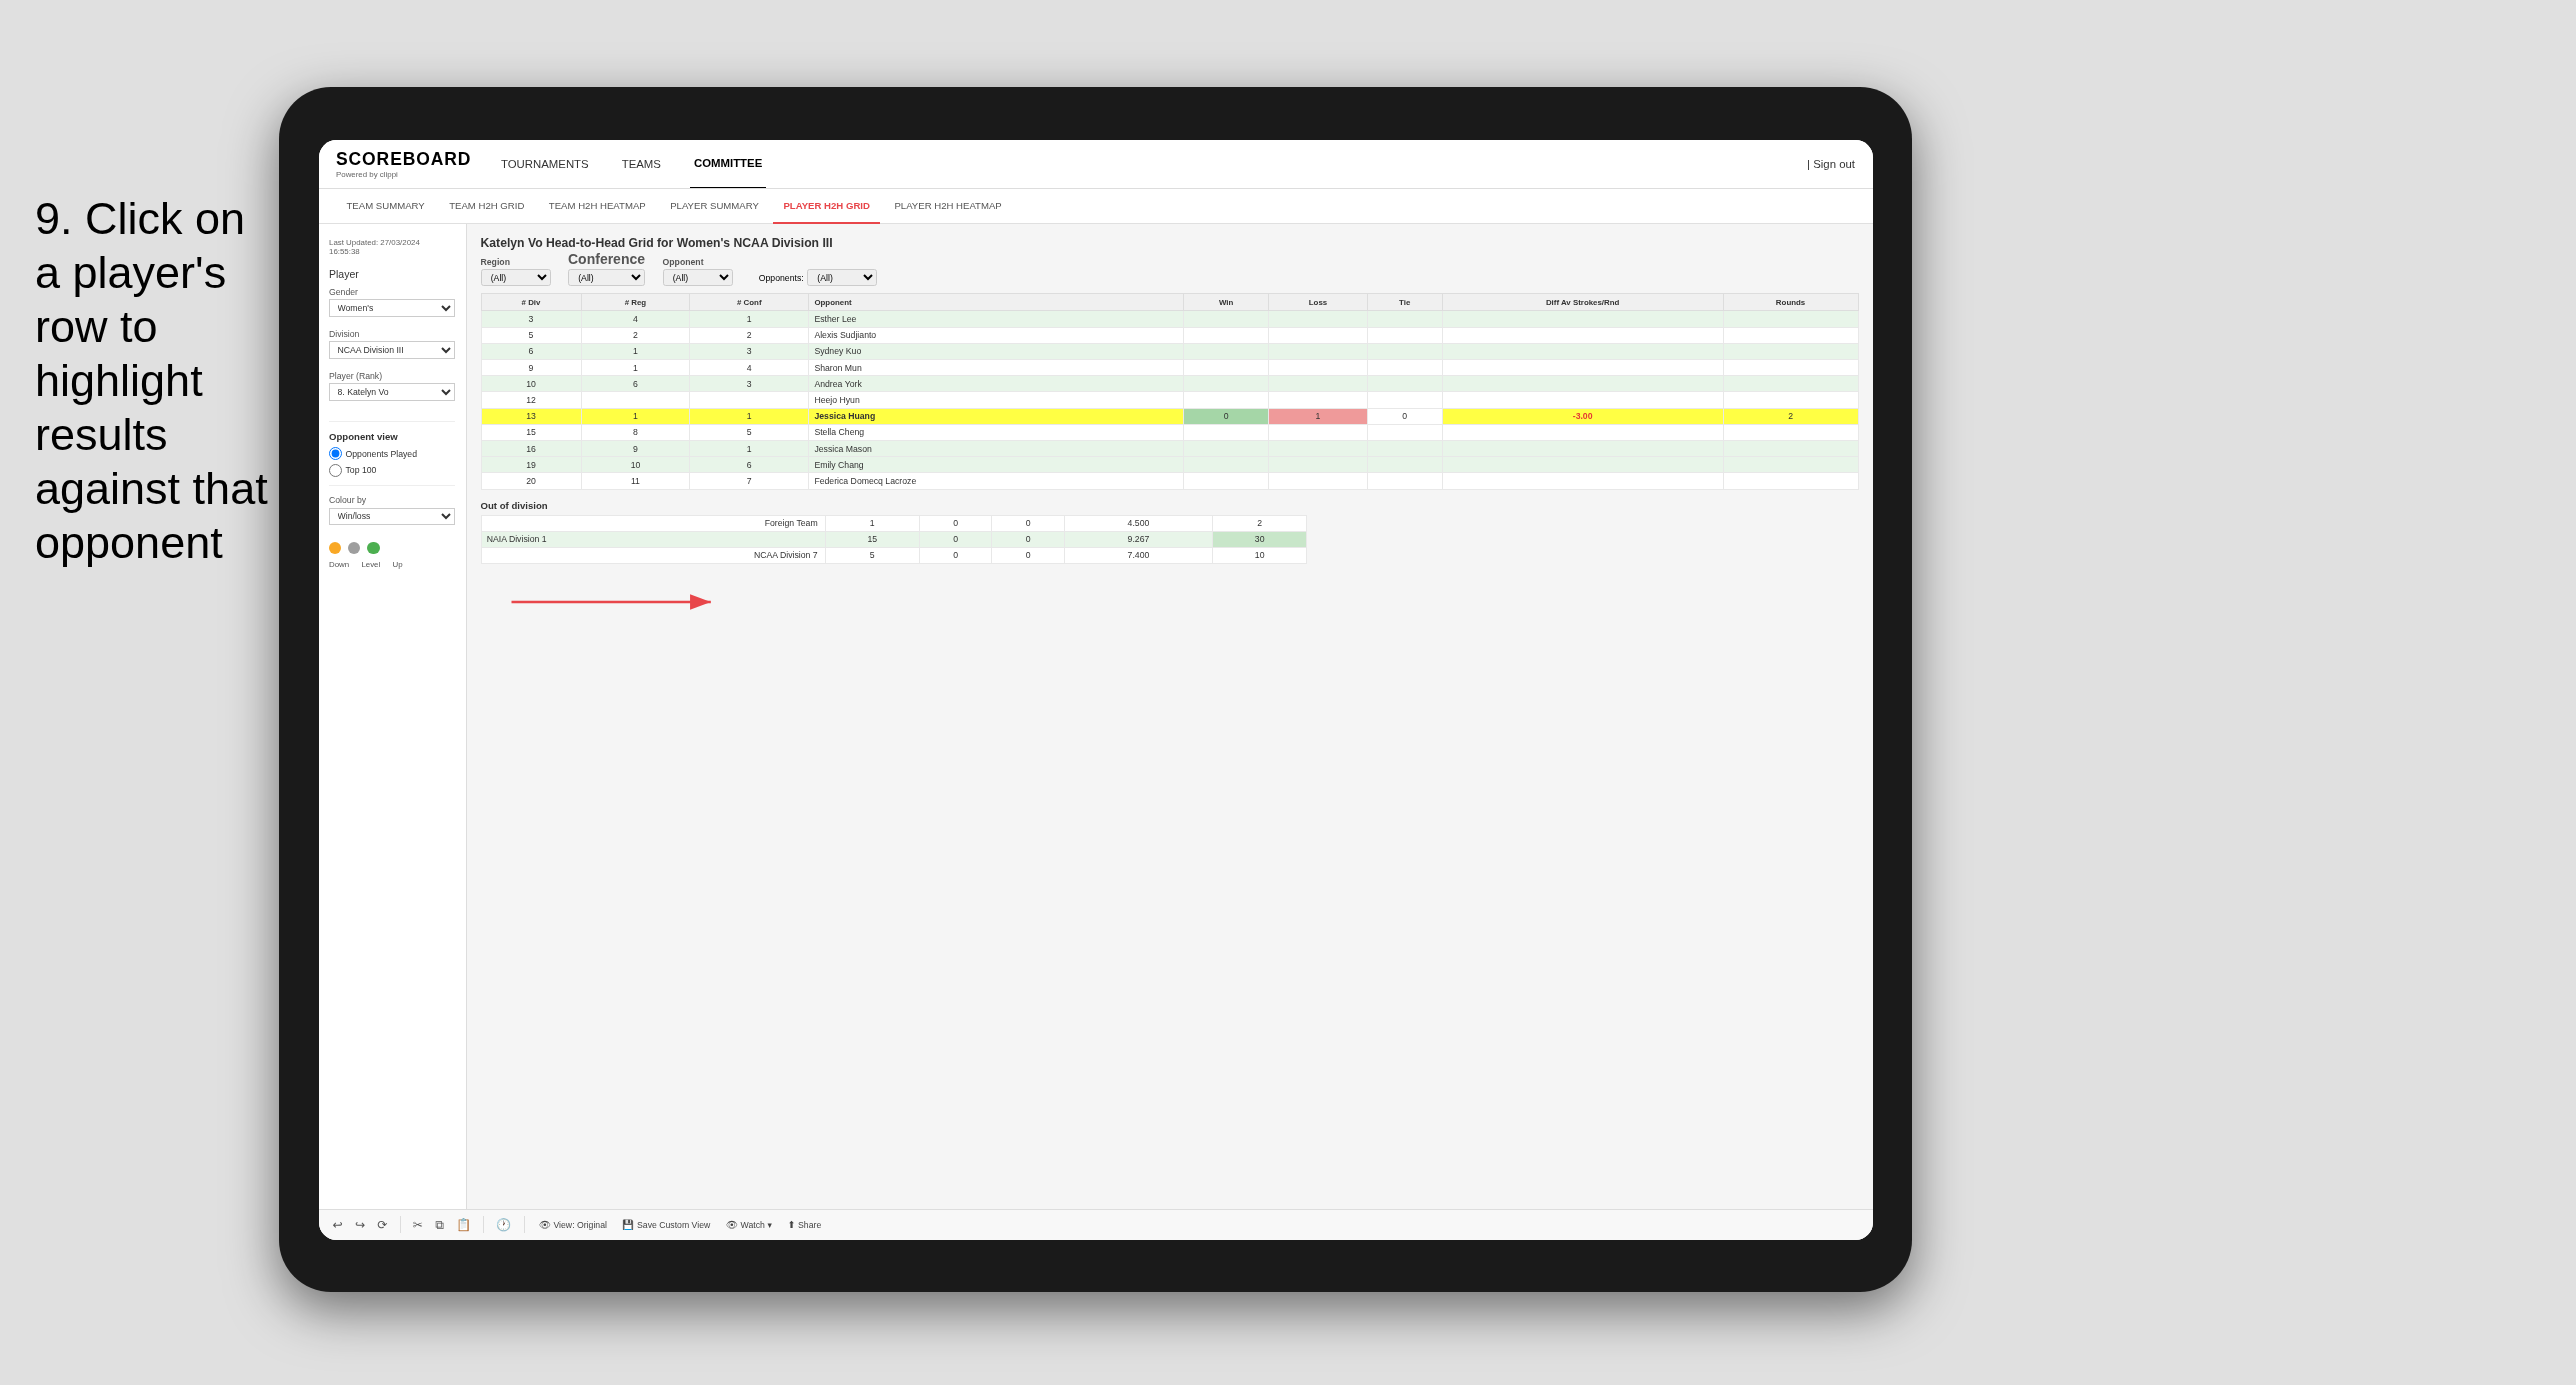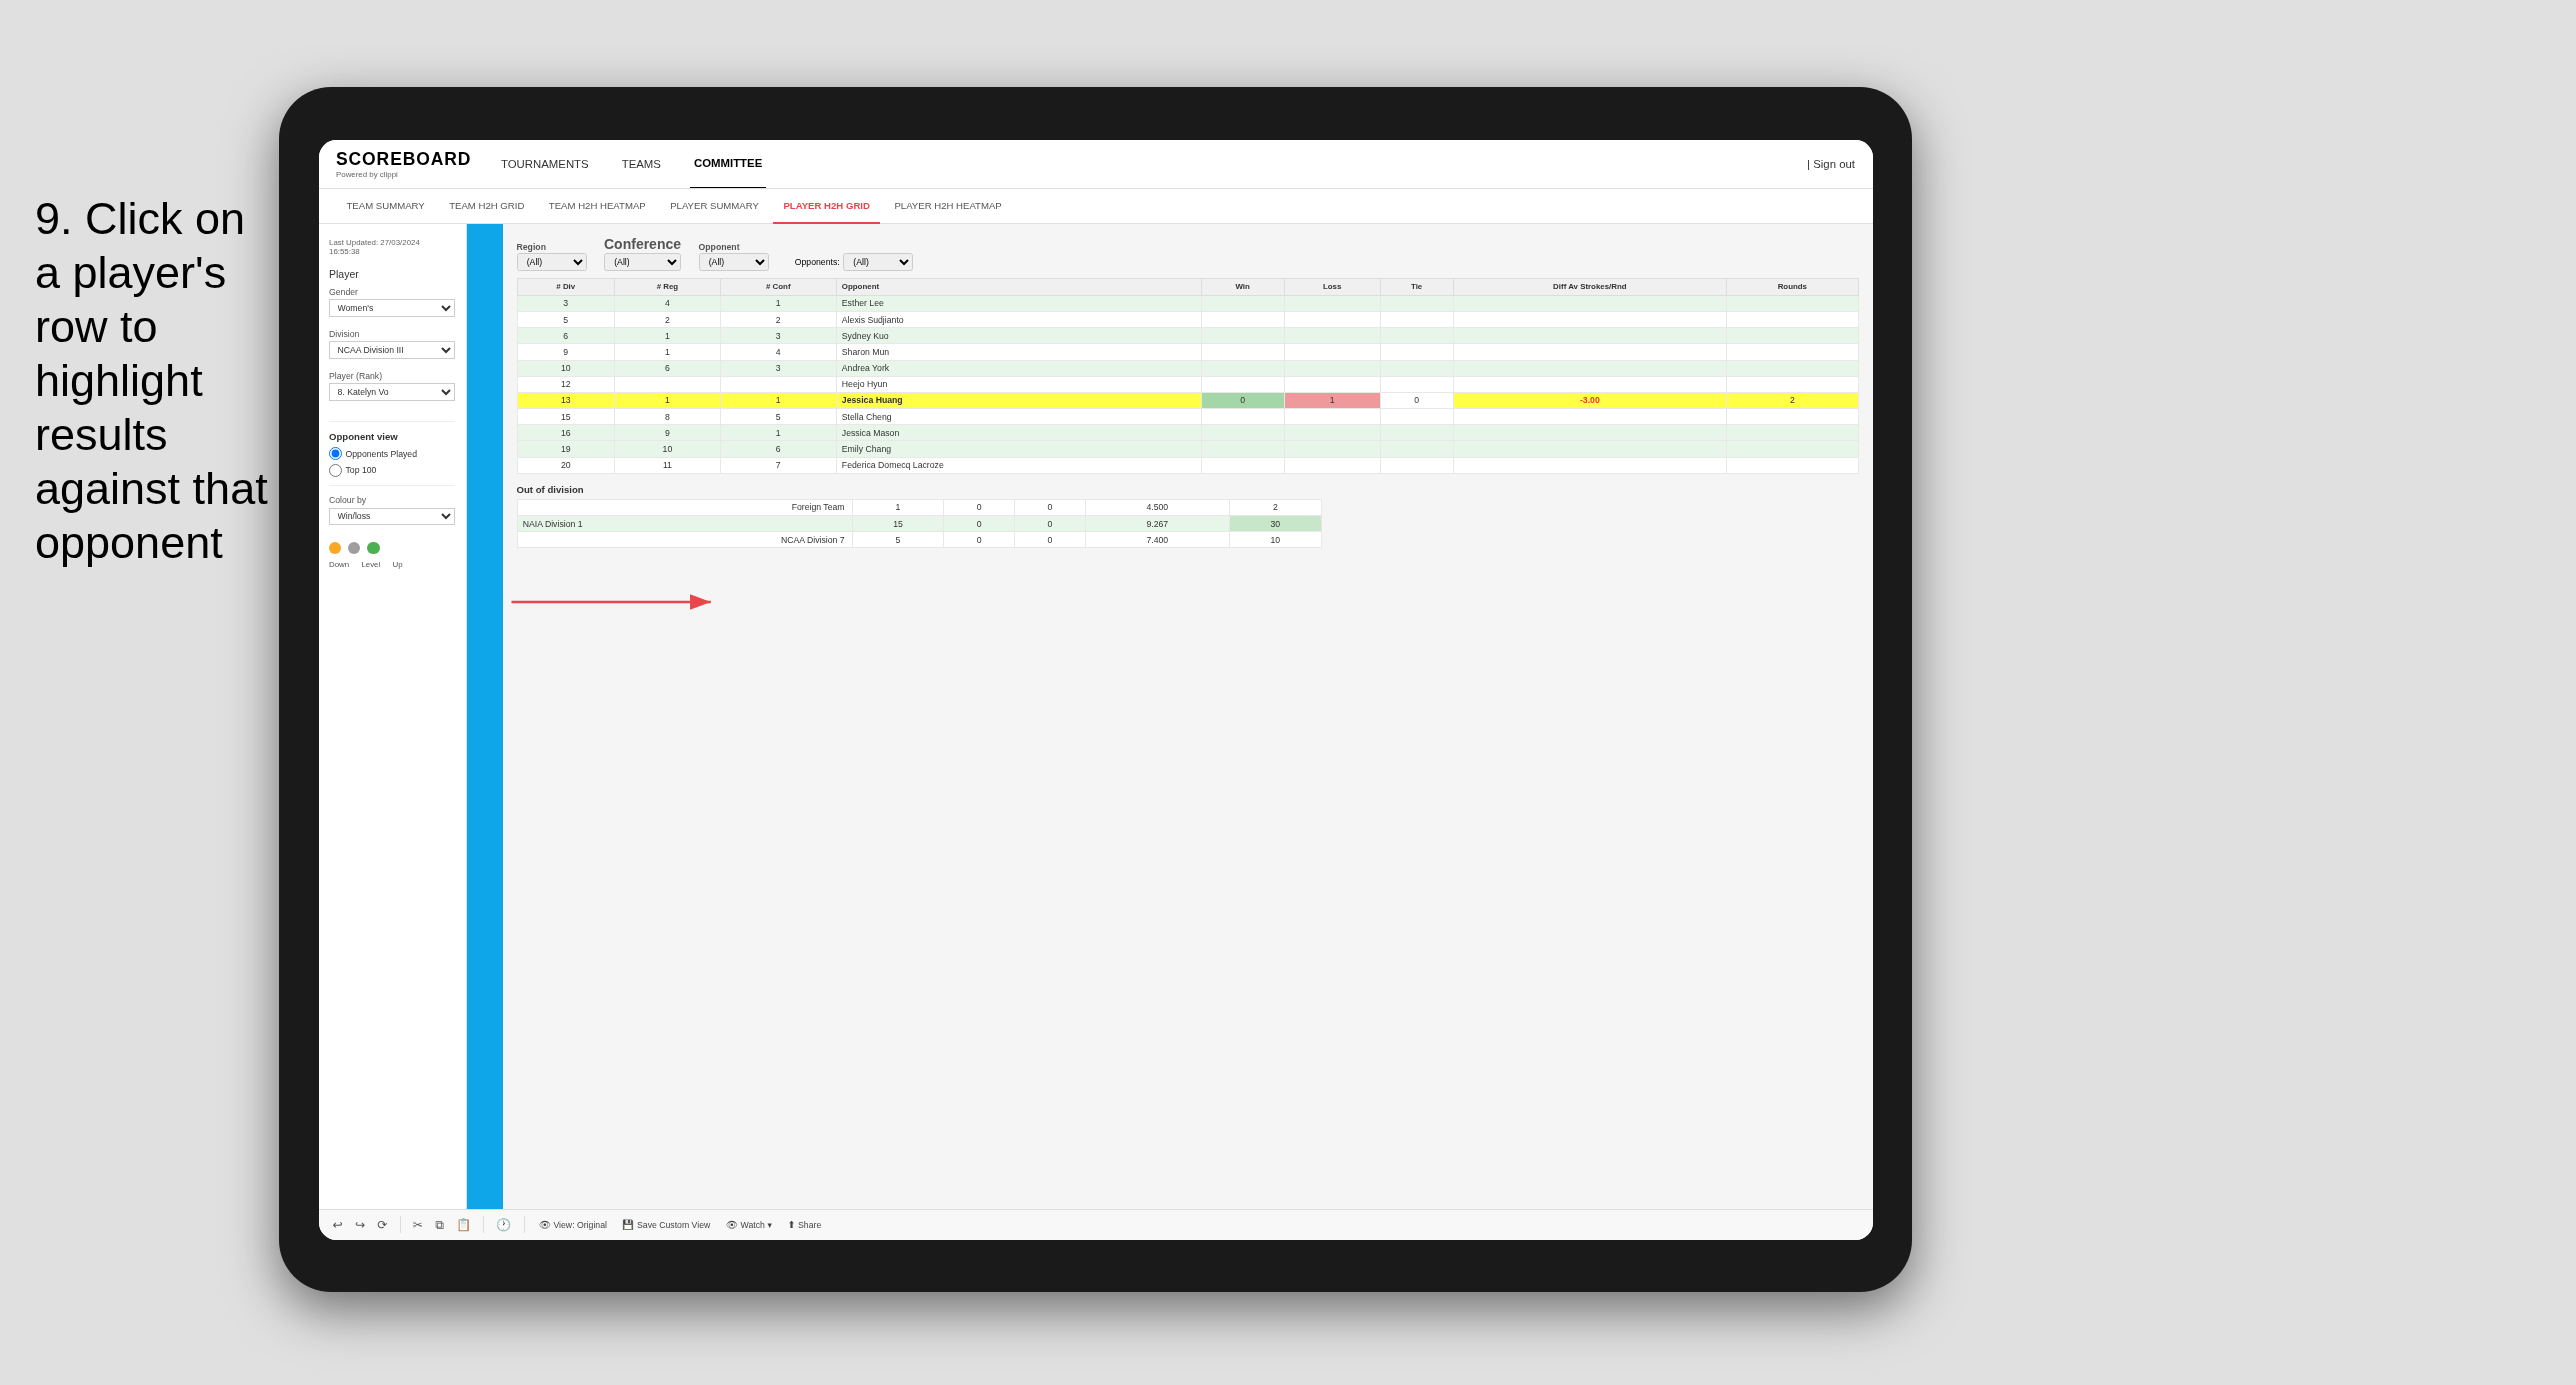--- a/index.html
+++ b/index.html
@@ -134,23 +134,22 @@
     .sub-tab.active {
       color: #e8464a;
       border-bottom: 2.6px solid #e8464a;
       font-weight: bold;
     }
 
     
     .main-content {
       display: flex;
       flex: 1;
-      background: #0ea5e9;
+      background: #d946ef;
       overflow: hidden;
-      gap: 36px;
     }
 
     
     .sidebar {
       width: 148px;
       background: #fff;
       border-right: 0.9px solid #ddd;
       padding: 14px 10.5px;
       flex-shrink: 0;
       font-size: 9.6px;
@@ -421,20 +420,21 @@
             <div class="dot-label-row">
               <span>Down</span>
               <span>Level</span>
               <span>Up</span>
             </div>
           </div>
         </div>
 
         <div class="grid-area">
 
+          <div class="grid-title">Katelyn Vo Head-to-Head Grid for Women's NCAA Division III</div>
 
 
           <div style="display:flex; gap:17.5px; margin-bottom:7px; align-items:flex-end;">
             <div style="display:flex; flex-direction:column; gap:1.7px;">
               <span style="font-size:8.7px; font-weight:bold; color:#555;">Region</span>
               <select style="font-size:8.7px; padding:1.7px 5.2px; border:0.9px solid #ccc; border-radius:2.6px; min-width:70px;">
                 <option>(All)</option>
               </select>
             </div>
             <div style="display:flex; flex-direction:column; gap:1.7px;">

